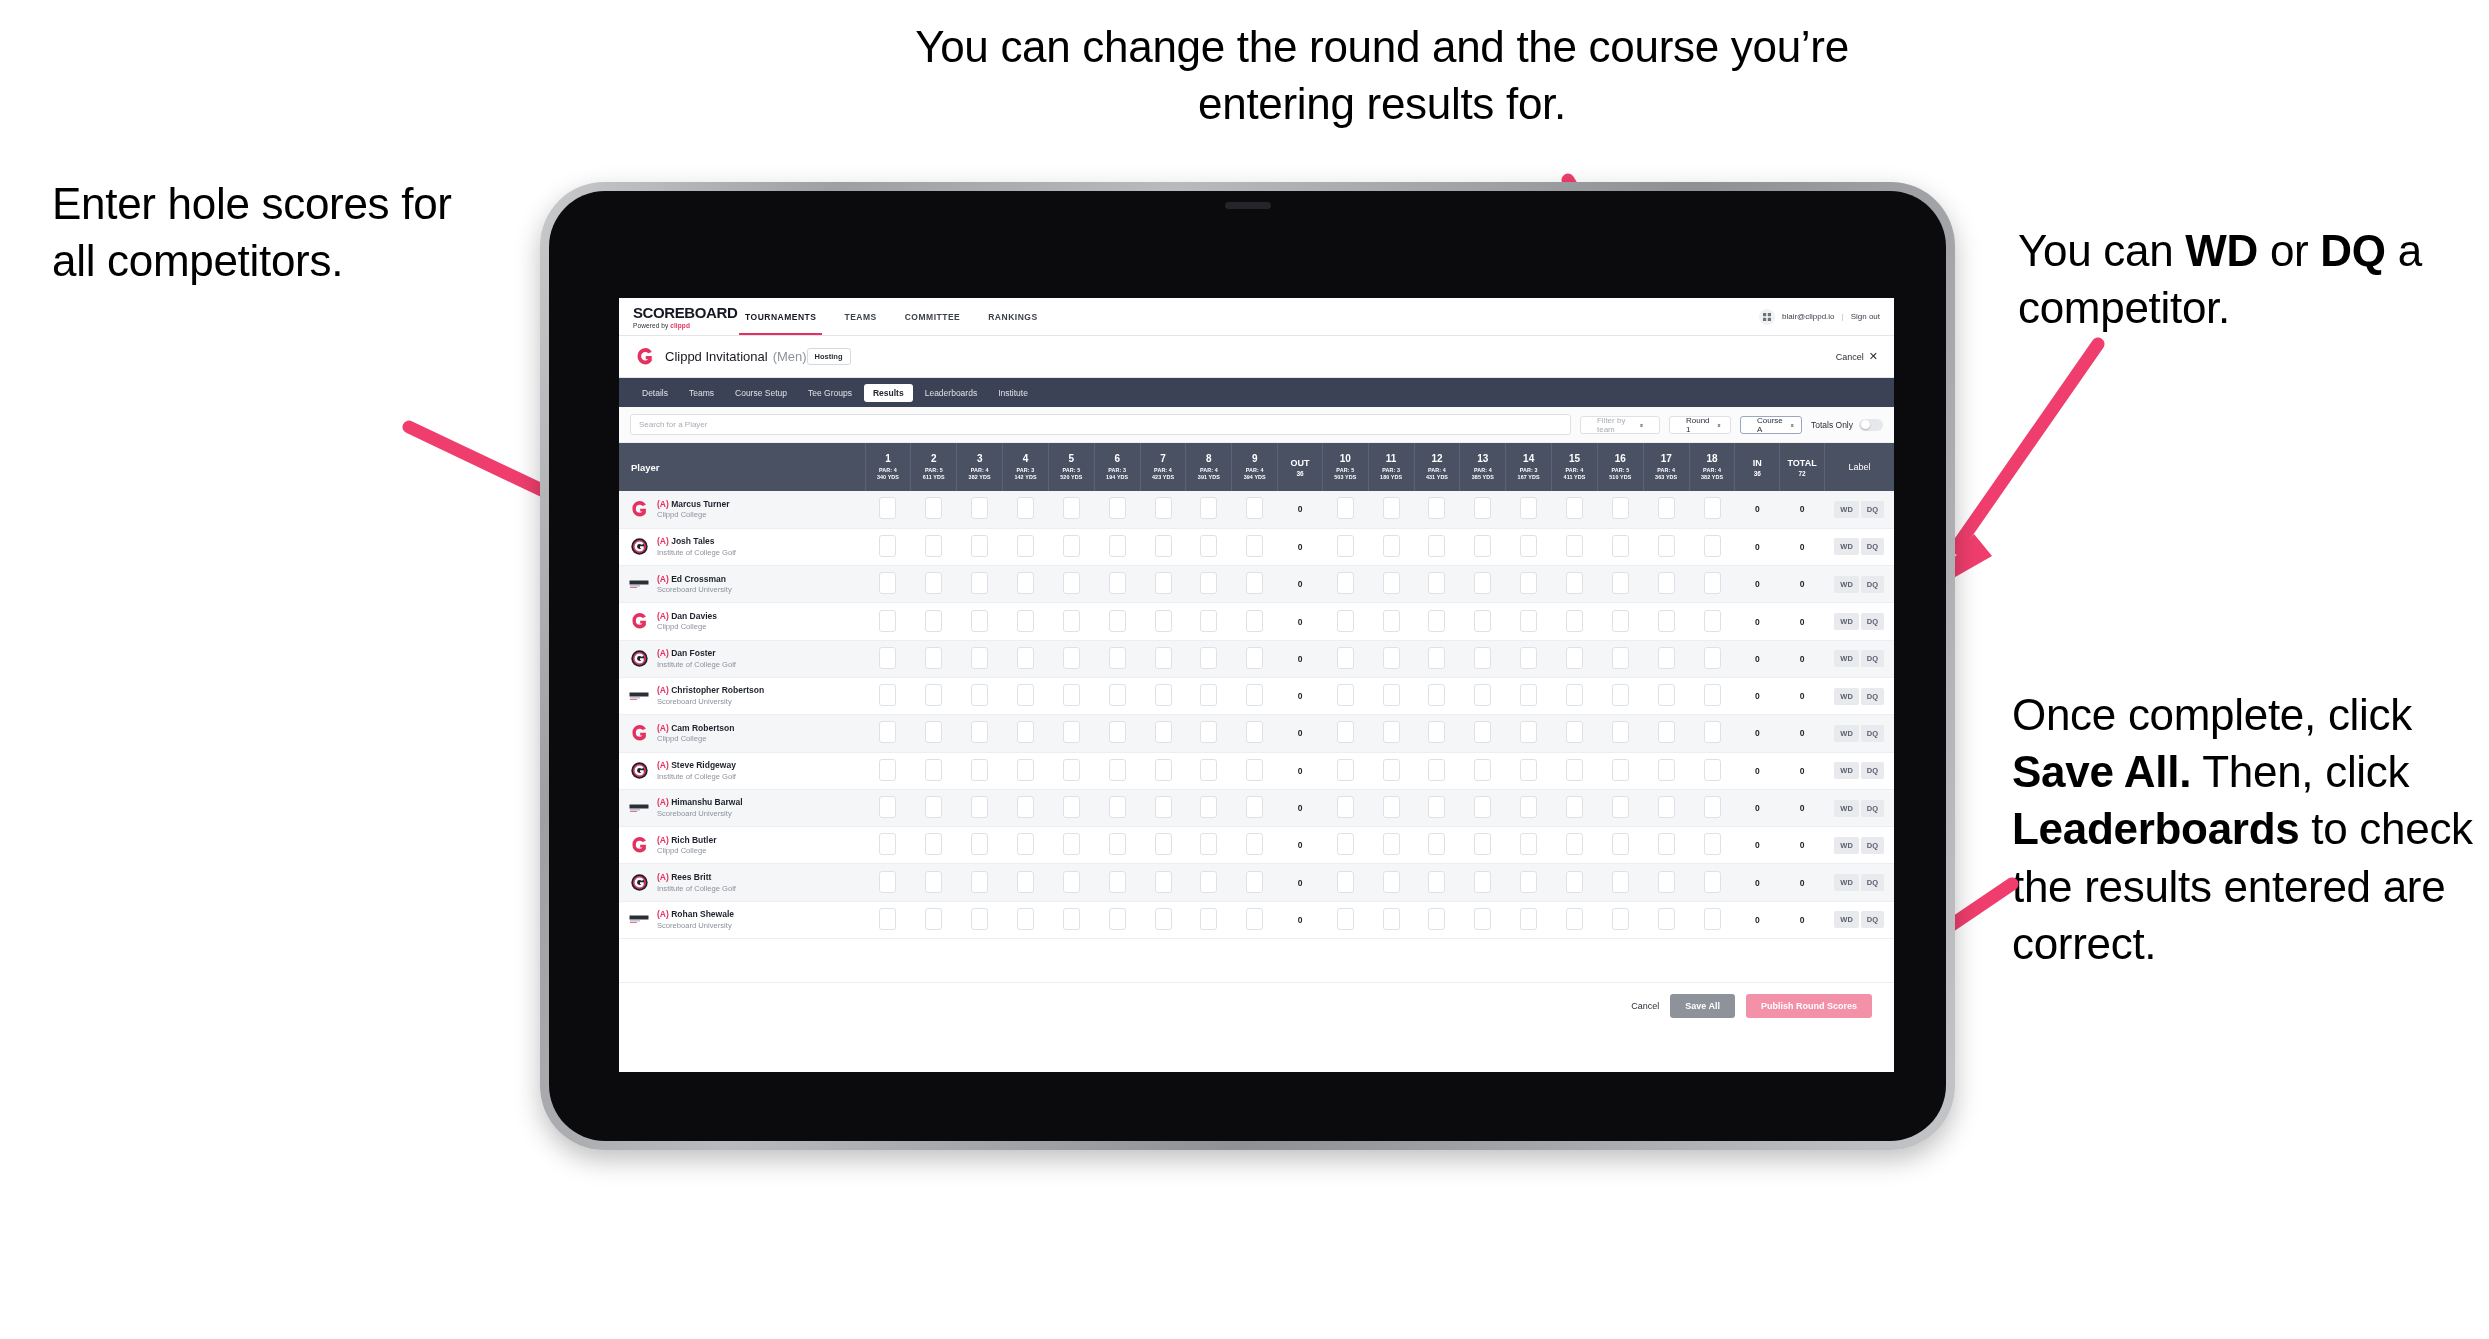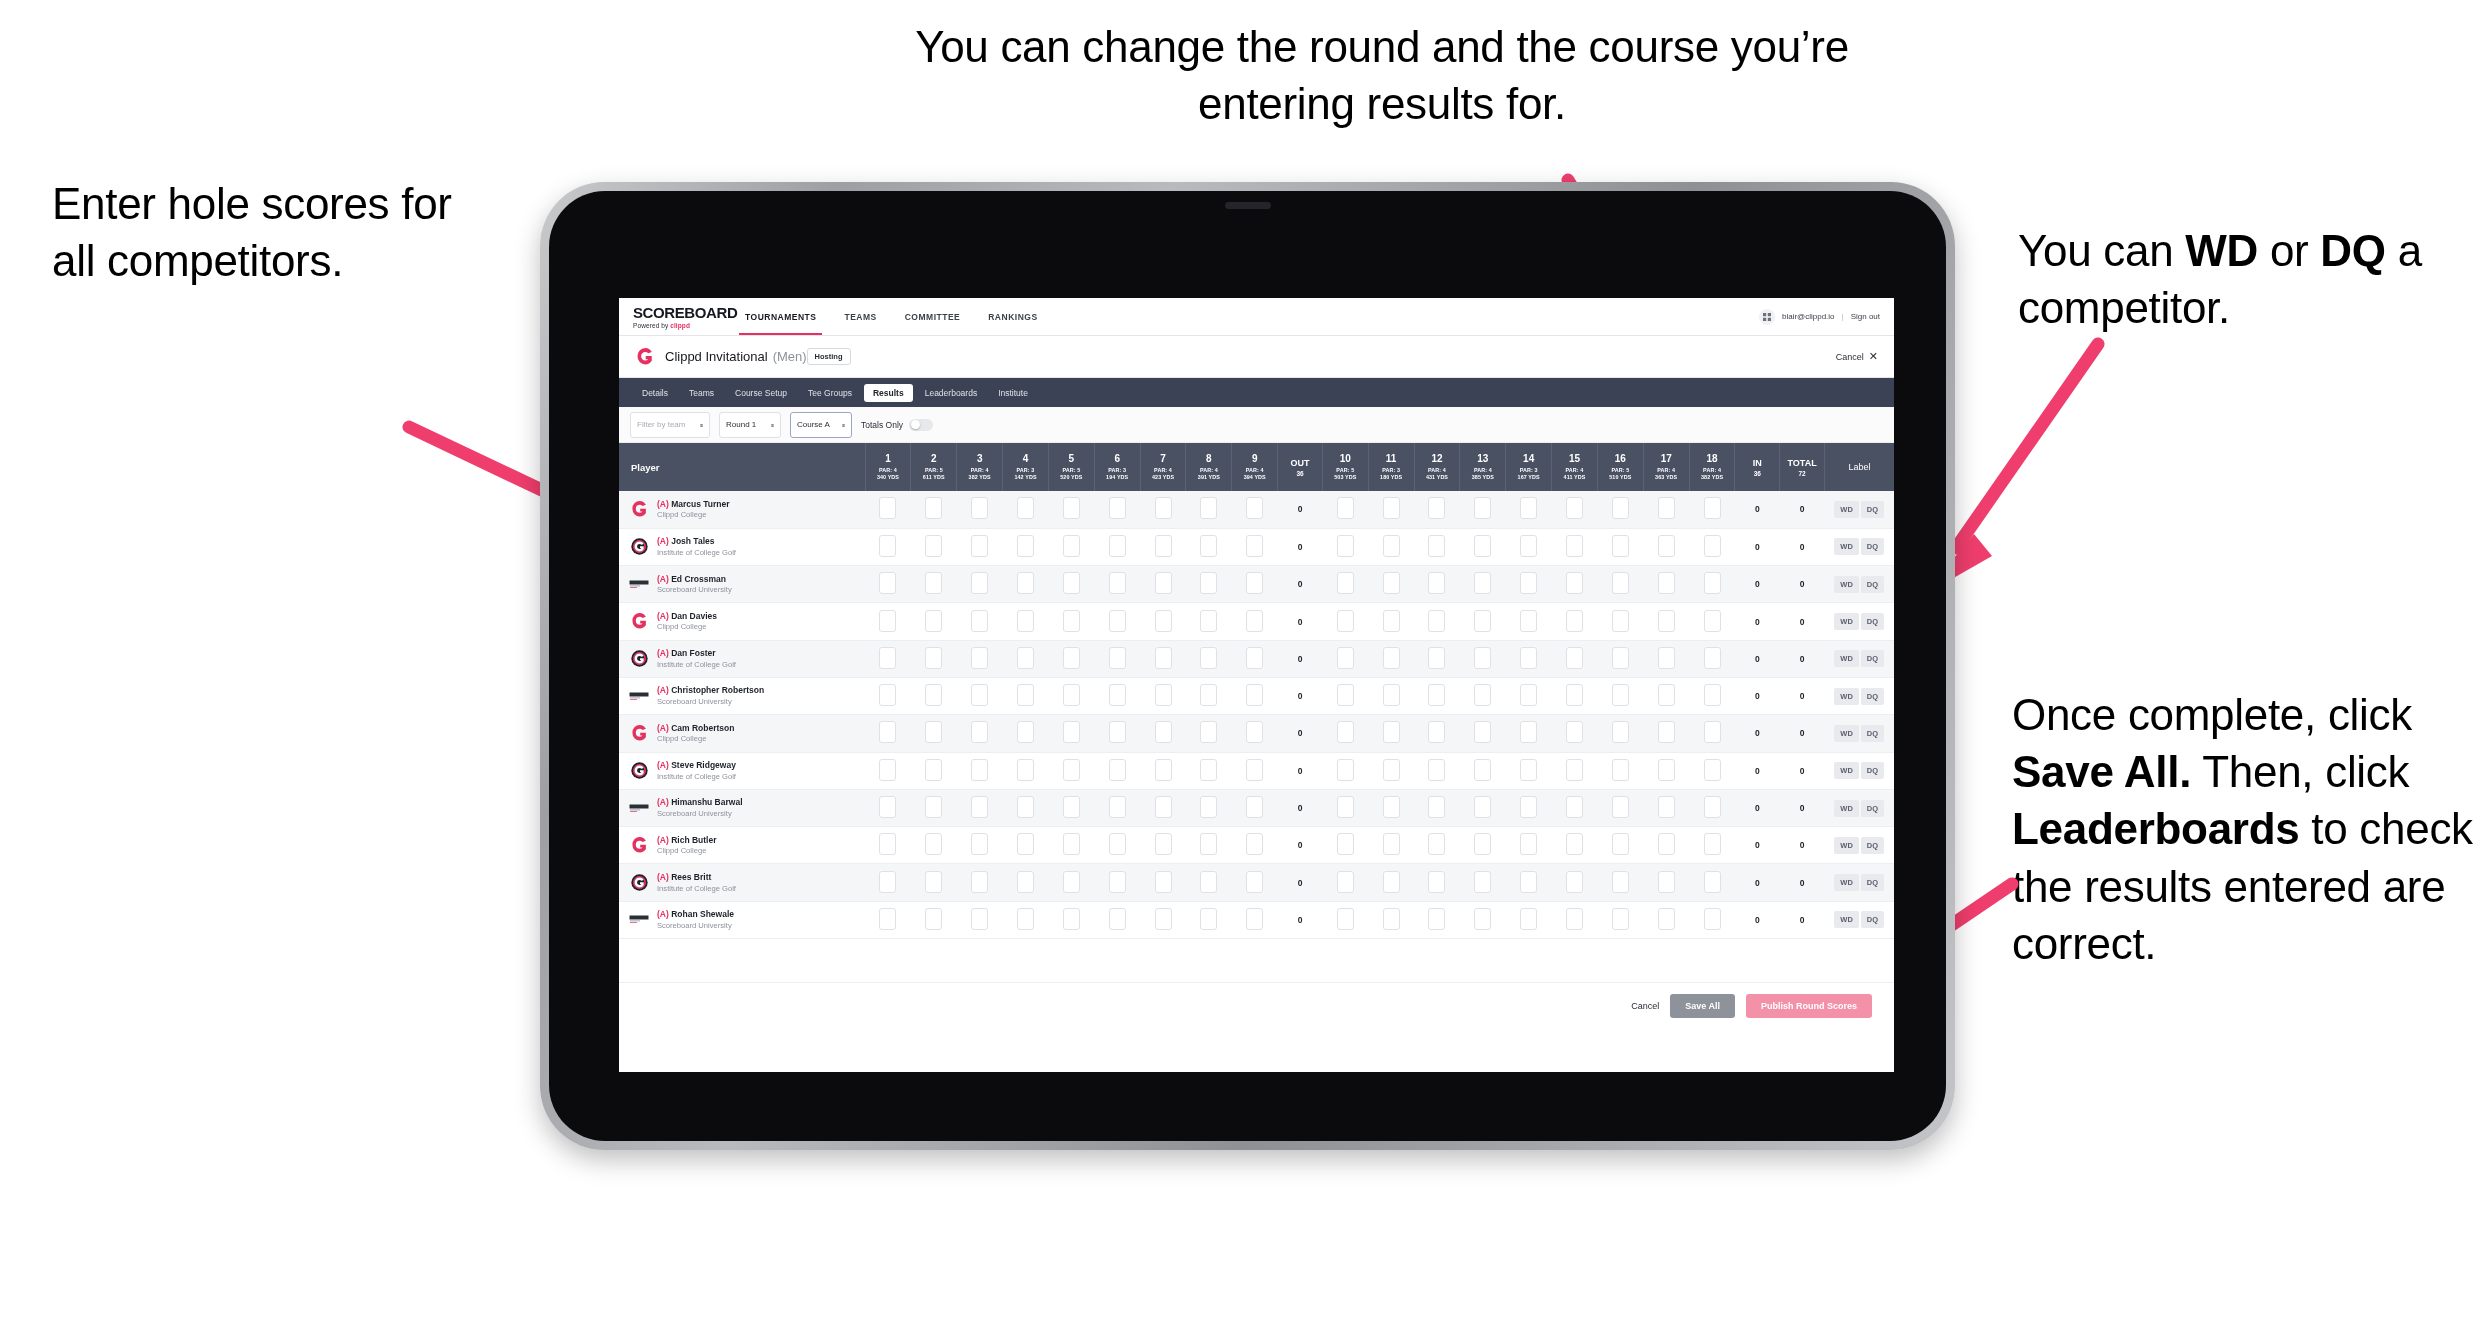--- a/index.html
+++ b/index.html
@@ -80,21 +80,21 @@
   #tbar-right .x { font-size:11px; }
 
   
   #subtabs { height:29px; background:#3b4255; display:flex; align-items:center; padding:0 14px; gap:3px; }
   .subtab { font-size:8.5px; color:#dfe2e8; padding:4px 9px; border-radius:3px; cursor:pointer; white-space:nowrap; }
   .subtab.active { background:#fff; color:#20242e; font-weight:700; }
 
   
   #filterbar { height:36px; background:#fbfbfc; display:flex; align-items:center; padding:0 11px; gap:9px; border-bottom:1px solid #eceef1; }
   #search-input { flex:1; height:21px; border:1px solid #dfe1e6; border-radius:3px; background:#fff; display:flex; align-items:center; padding:0 8px; font-size:8px; color:#a8acb4; }
-  .sel { height:26px; border:1px solid #dfe1e6; border-radius:3px; background:#fff; display:flex; align-items:center; justify-content:space-between; padding:0 6px; font-size:8px; color:#2a2e36; gap:8px; cursor:pointer; }
+  .sel { height:18px; border:1px solid #dfe1e6; border-radius:3px; background:#fff; display:flex; align-items:center; justify-content:space-between; padding:0 16px; font-size:8px; color:#2a2e36; gap:8px; cursor:pointer; }
   #sel-team { width:80px; color:#a8acb4; }
   #sel-round { width:62px; }
   #sel-course { width:62px; border-color:#9aa6c4; }
   .caret { display:flex; flex-direction:column; line-height:0; color:#8d929b; font-size:6px; }
   #totals-wrap { display:flex; align-items:center; gap:6px; font-size:8.5px; color:#2a2e36; }
   #toggle { width:24px; height:12px; border-radius:7px; background:#e6e8eb; position:relative; cursor:pointer; }
   #toggle:after { content:""; position:absolute; left:1.5px; top:1.5px; width:9px; height:9px; border-radius:50%; background:#fff; box-shadow:0 1px 2px rgba(0,0,0,.25); }
 
   
   #tablewrap { background:#fff; }
@@ -217,20 +217,21 @@
           <div class="subtab">Details</div>
           <div class="subtab">Teams</div>
           <div class="subtab">Course Setup</div>
           <div class="subtab">Tee Groups</div>
           <div class="subtab active">Results</div>
           <div class="subtab">Leaderboards</div>
           <div class="subtab">Institute</div>
         </div>
 
         <div id="filterbar">
+          <div id="search-input">Search for a Player</div>
           <div class="sel" id="sel-team">
             <span>Filter by team</span>
             <span class="caret">▴<br>▾</span>
           </div>
           <div class="sel" id="sel-round">
             <span>Round 1</span>
             <span class="caret">▴<br>▾</span>
           </div>
           <div class="sel" id="sel-course">
             <span>Course A</span>

